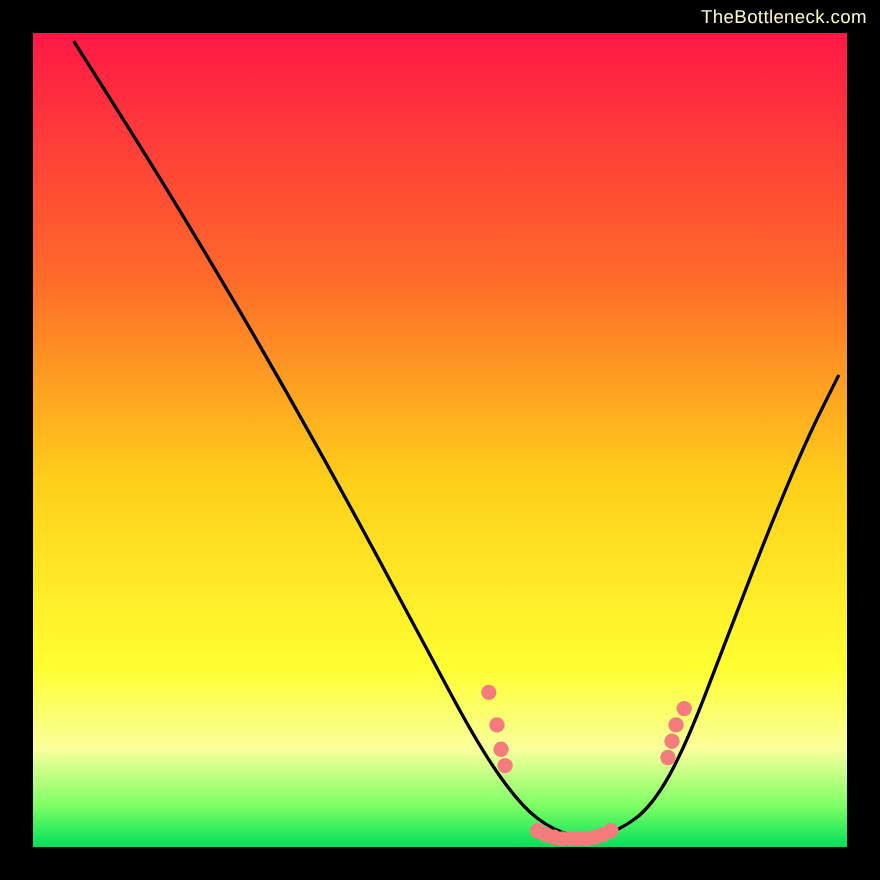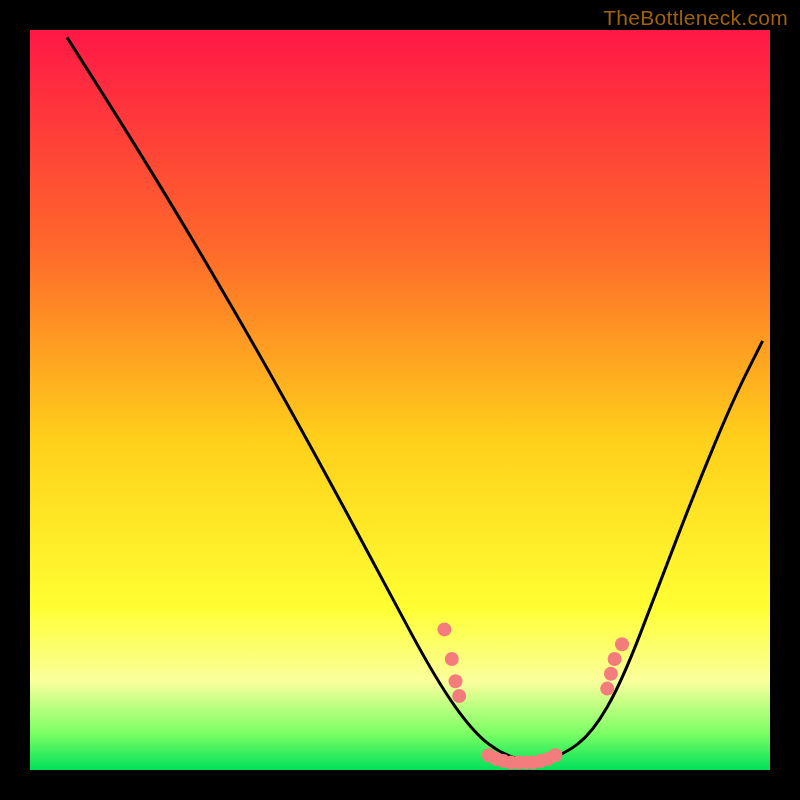--- a/index.html
+++ b/index.html
@@ -8,22 +8,22 @@
     width: 800px;
     height: 800px;
     background: #000;
     position: relative;
     font-family: Arial, sans-serif;
   }
   .watermark {
     position: absolute;
     top: 6px;
     right: 12px;
-    color: #a16207;
-    font-size: 21px;
+    color: #fef9c3;
+    font-size: 17px;
     font-weight: 500;
     letter-spacing: 0.3px;
   }
   .chart-area {
     position: absolute;
     left: 30px;
     top: 30px;
     width: 740px;
     height: 740px;
   }

